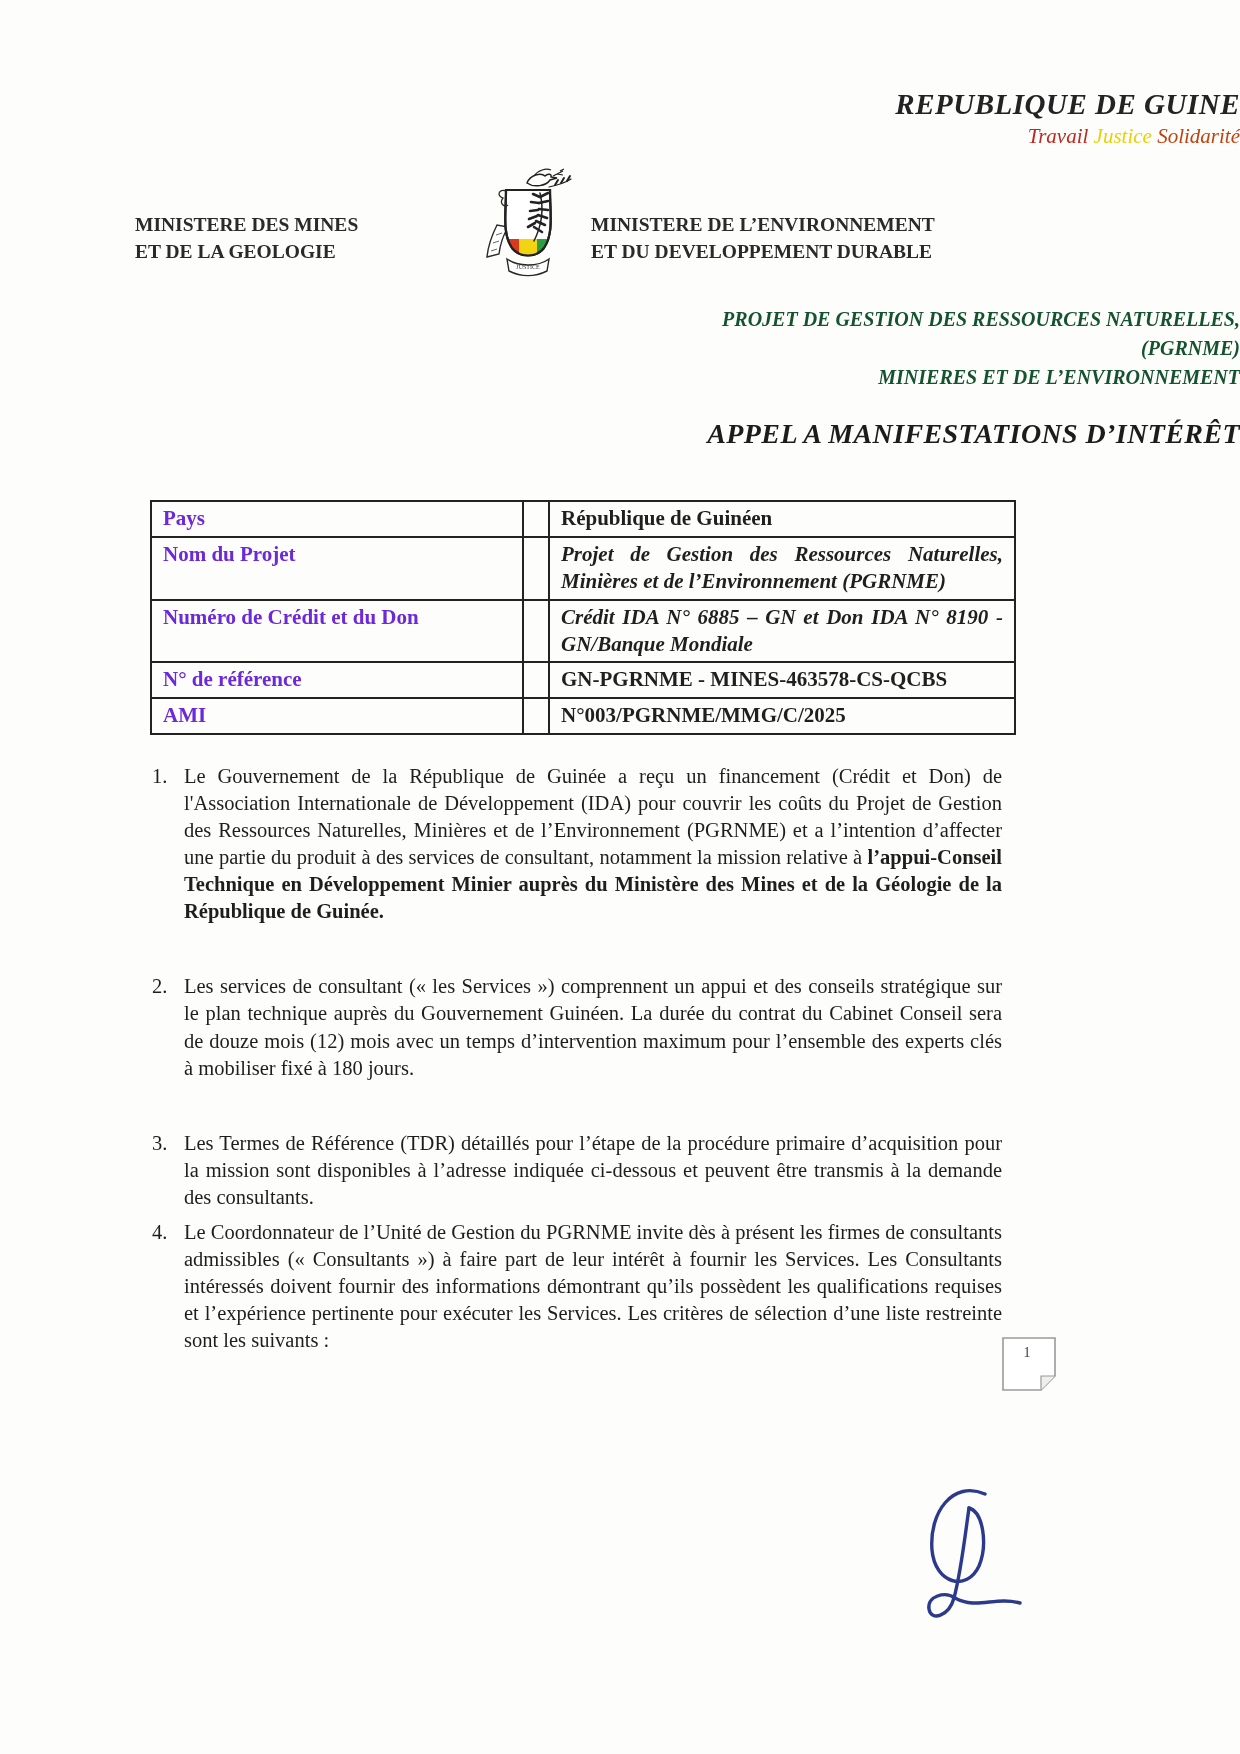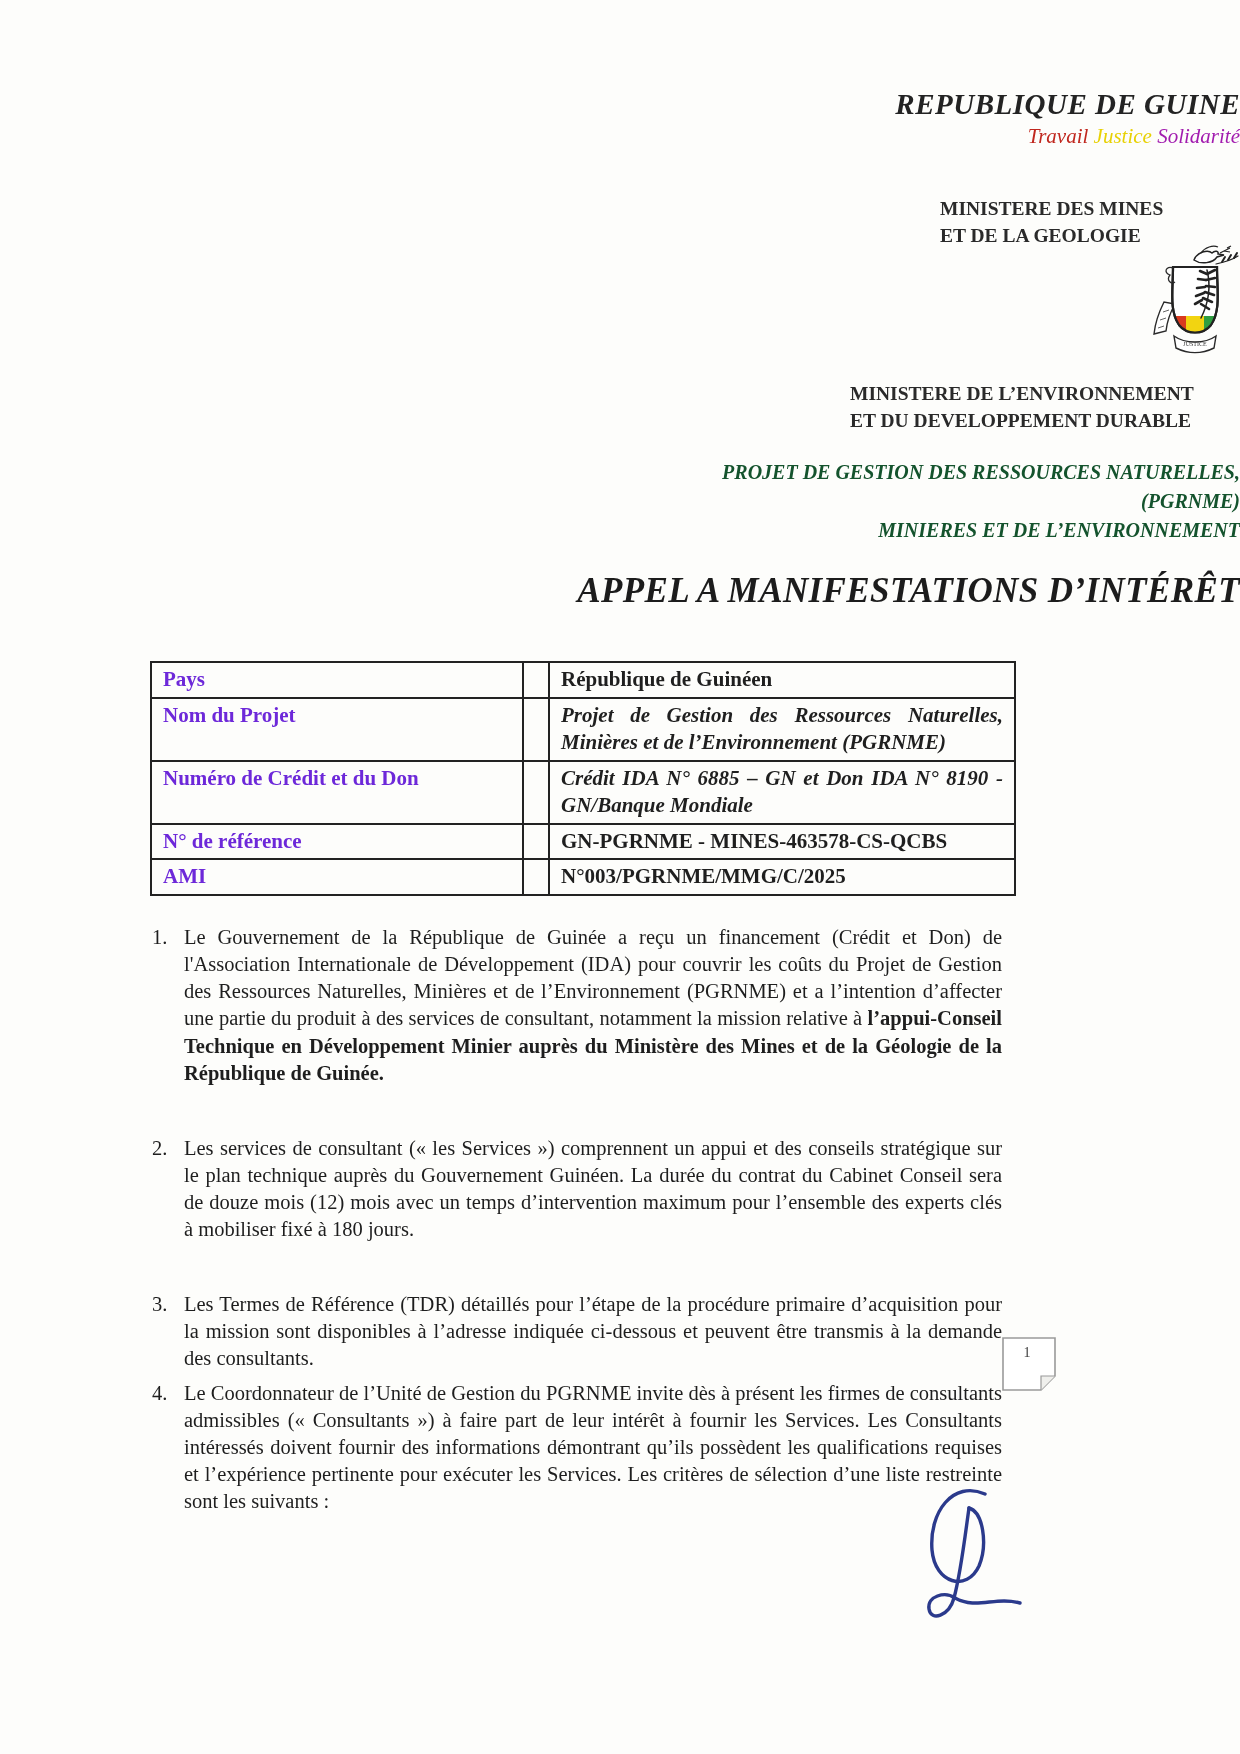--- a/index.html
+++ b/index.html
@@ -14,37 +14,37 @@
     overflow:hidden;
     padding-top:88px;
   }
   .center { text-align:right;font-style:italic; }
   .republic-title {
     font-size:29px; font-weight:bold; letter-spacing:0.5px; color:#232323;
   }
   .motto { font-size:21px; margin-top:3px; font-weight:normal; }
   .motto .w1 { color:#c0271e; }
   .motto .w2 { color:#e8d104; }
-  .motto .w3 { color:#a21caf; }
+  .motto .w3 { color:#c2410c; }
 
   .ministries {
-    display:flex; align-items:flex-end; margin-top:24px;flex-direction:column;
+    display:flex; align-items:center; margin-top:24px;
   }
   .ministry {
     font-size:19.5px; font-weight:bold; line-height:1.4; color:#2a2a2a;
   }
   .m-left { margin-left:135px; width:300px; margin-top:22px; }
   .m-right { margin-left:18px; width:390px; margin-top:22px; }
   .coat { margin-left:48px; width:90px; height:118px; flex:0 0 auto; margin-top:-10px; }
 
   .project-title {
     margin-top:24px; font-size:20px; font-weight:bold; line-height:1.45; color:#14532d;
   }
   .main-title {
-    margin-top:26px; font-size:35px; font-weight:bold; letter-spacing:0.4px; color:#1c1c1c;
+    margin-top:26px; font-size:28px; font-weight:bold; letter-spacing:0.4px; color:#1c1c1c;
   }
 
   table.info {
     border-collapse:collapse;
     margin:50px 0 0 150px;
     width:866px;
     table-layout:fixed;
   }
   table.info td {
     border:2px solid #222;

